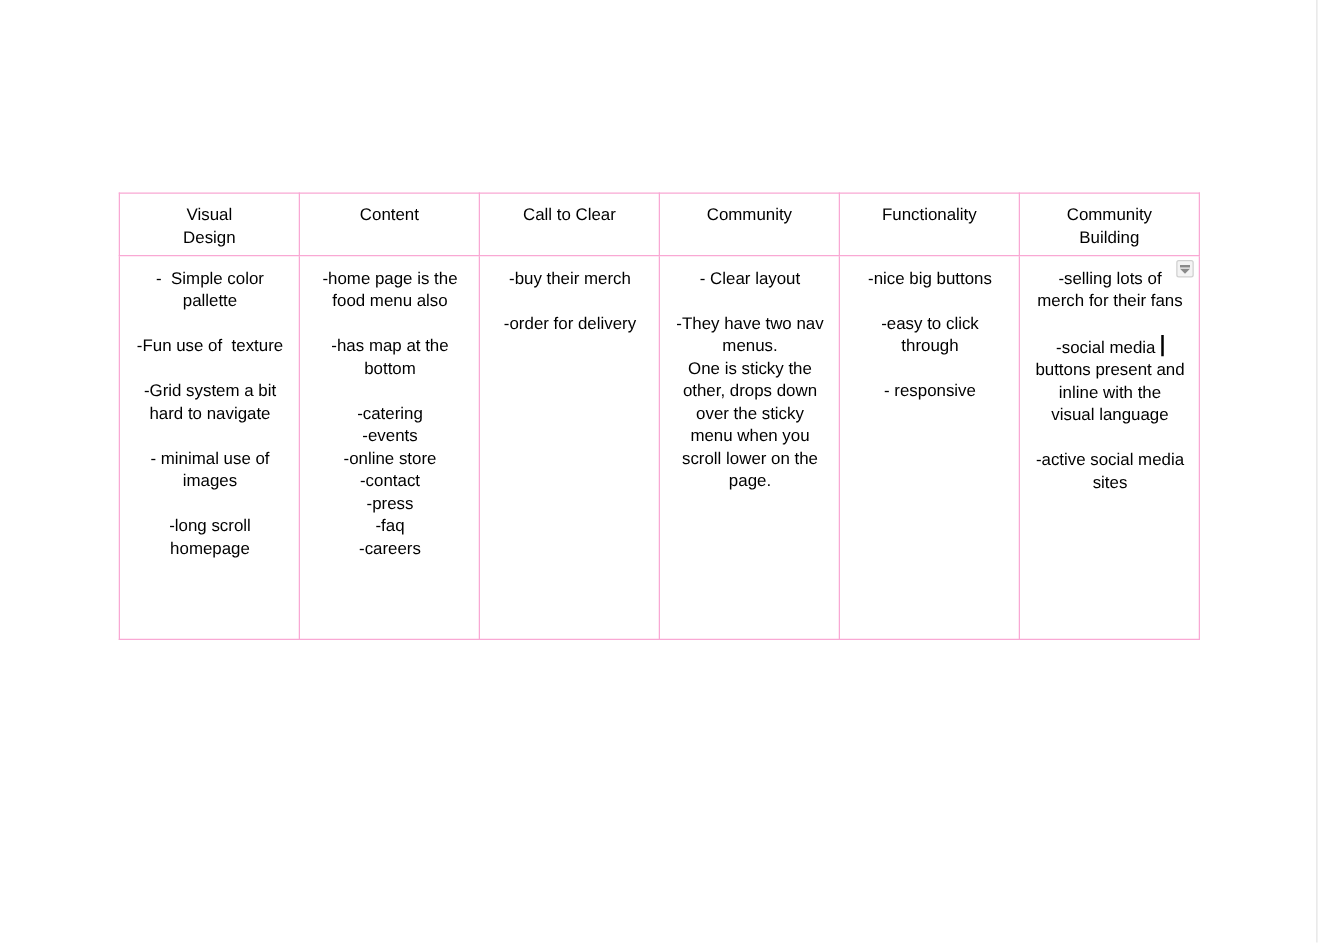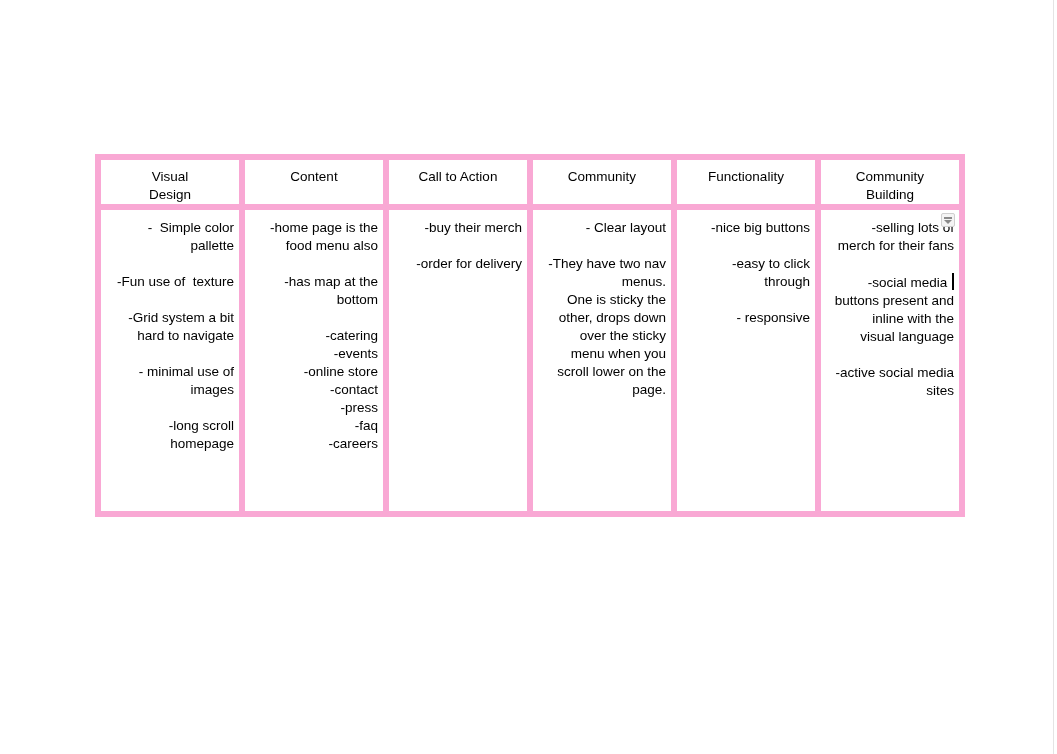--- a/index.html
+++ b/index.html
@@ -18,32 +18,32 @@
   }
   table.eval-table {
     position: absolute; left: 95px; top: 154px;
     width: 864px;
     border-collapse: collapse;
     table-layout: fixed;
     font-size: 13.5px;
     line-height: 18px;
   }
   table.eval-table th, table.eval-table td {
-    border: 6px solid #f9a8d4;
+    border: 1px solid #f9a8d4;
     vertical-align: top;
     font-weight: normal;
   }
   table.eval-table th {
     width: 144px; height: 50px;
     text-align: center;
     padding: 8px 4px 0 4px;
   }
   table.eval-table td {
     height: 307px;
-    text-align: right;
+    text-align: center;
     padding: 9px 5px 6px 6px;
     position: relative;
   }
   .pre { white-space: pre-wrap; }
   .caret {
     display: inline-block;
     width: 2px; height: 17px;
     background: #000;
     vertical-align: -3px;
     margin-left: 1px;
@@ -79,21 +79,21 @@
     <thead>
       <tr>
         <th>
           <span class="pre">Visual
 Design</span>
         </th>
         <th>
           <span class="pre">Content</span>
         </th>
         <th>
-          <span class="pre">Call to Action</span>
+          <span class="pre">Call to Clear</span>
         </th>
         <th>
           <span class="pre">Community</span>
         </th>
         <th>
           <span class="pre">Functionality</span>
         </th>
         <th>
           <span class="pre">Community
 Building</span>

